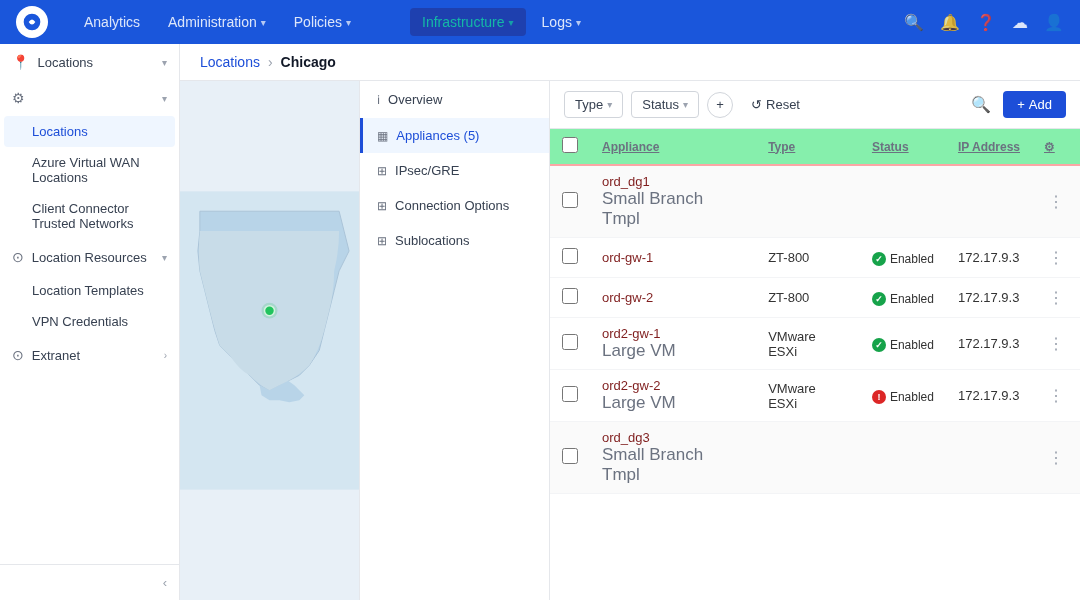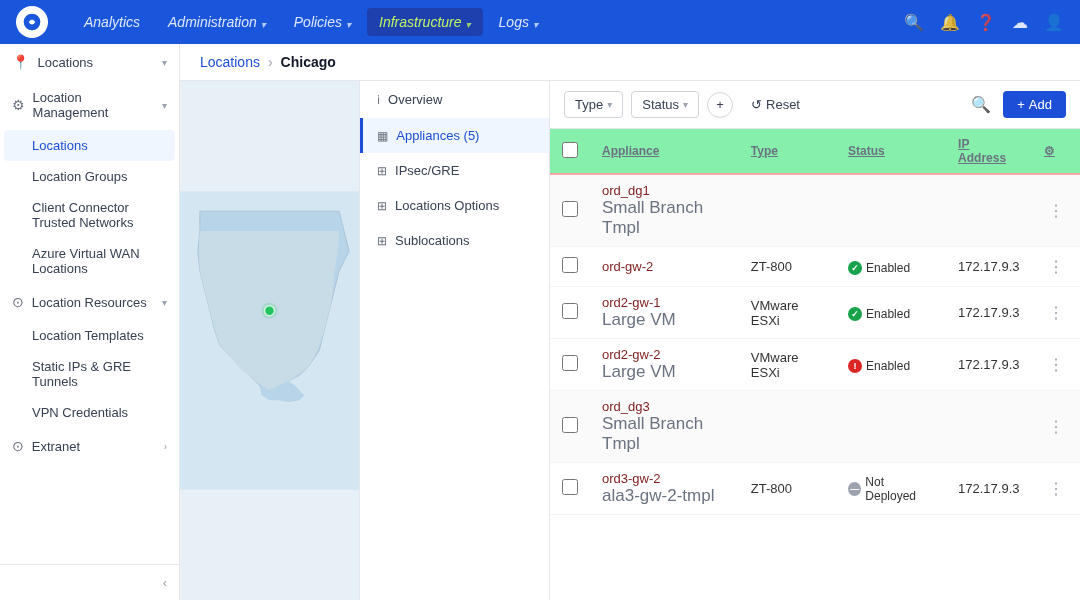--- a/index.html
+++ b/index.html
@@ -22,25 +22,24 @@
       display: flex; align-items: center; justify-content: center;
       flex-shrink: 0;
     }
     .nav-logo svg { width: 20px; height: 20px; }
     .nav-items { display: flex; gap: 4px; flex: 1; align-items: center; }
     .nav-item {
       color: rgba(255,255,255,0.85);
       padding: 6px 12px;
       border-radius: 4px;
       cursor: pointer;
-      display: flex; align-items: flex-end; gap: 4px;
+      display: flex; align-items: center; gap: 4px;
       font-size: 14px;
-      font-style: italic;
-    }
-    .nav-item.active { background: #1e40af; color: #bef264; font-weight: 500; }
+    }
+    .nav-item.active { background: #1e40af; color: #14b8a6; font-weight: 500; margin-left: 43px; }
     .nav-item .chevron { font-size: 10px; opacity: 0.8; }
     .nav-right { display: flex; gap: 16px; align-items: center; }
     .nav-icon { color: rgba(255,255,255,0.85); cursor: pointer; font-size: 16px; }
 
     
     .layout { display: flex; height: calc(600px - 44px); }
 
     
     .sidebar {
       width: 180px;
@@ -273,35 +272,32 @@
   <aside class="sidebar">
 
     <div class="sidebar-section-header">
       <span class="icon">📍</span>
       <span>Locations</span>
       <span class="chevron">▾</span>
     </div>
 
     <div class="sidebar-section-header">
       <span class="icon">⚙</span>
-      <span>Location Management</span>
       <span class="chevron">▾</span>
     </div>
     <div class="sidebar-item active">Locations</div>
-    <div class="sidebar-item">Location Groups</div>
+    <div class="sidebar-item">Azure Virtual WAN Locations</div>
     <div class="sidebar-item">Client Connector Trusted Networks</div>
-    <div class="sidebar-item">Azure Virtual WAN Locations</div>
 
     <div class="sidebar-section-header">
       <span class="icon">⊙</span>
       <span>Location Resources</span>
       <span class="chevron">▾</span>
     </div>
     <div class="sidebar-item">Location Templates</div>
-    <div class="sidebar-item">Static IPs &amp; GRE Tunnels</div>
     <div class="sidebar-item">VPN Credentials</div>
 
     <div class="sidebar-section-header">
       <span class="icon">⊙</span>
       <span>Extranet</span>
       <span class="chevron">›</span>
     </div>
 
     <div class="sidebar-collapse-btn">
       <span>‹</span>
@@ -344,21 +340,21 @@
           <div class="side-nav-item active">
             <span class="nav-icon-small">▦</span>
             <span>Appliances (5)</span>
           </div>
           <div class="side-nav-item">
             <span class="nav-icon-small">⊞</span>
             <span>IPsec/GRE</span>
           </div>
           <div class="side-nav-item">
             <span class="nav-icon-small">⊞</span>
-            <span>Locations Options</span>
+            <span>Connection Options</span>
           </div>
           <div class="side-nav-item">
             <span class="nav-icon-small">⊞</span>
             <span>Sublocations</span>
           </div>
         </div>
 
         <div class="table-panel">
 
           <div class="table-toolbar">
@@ -402,20 +398,33 @@
             <tr class="group-row">
                   <td><input type="checkbox" class="row-checkbox" style=""></td>
                   <td><span class="appliance-name">ord_dg1</span><div class="appliance-tmpl">Small Branch Tmpl</div></td>
                   <td></td>
                   <td></td>
                   <td></td>
                   <td><button class="more-btn">⋮</button></td>
                 </tr>
                 <tr>
                   <td><input type="checkbox" class="row-checkbox" style=""></td>
+                  <td><span class="appliance-name">ord-gw-1</span></td>
+                  <td>
+                    <div>ZT-800</div>
+                  </td>
+                  <td><span class="status-badge">
+                      <span class="status-dot status-enabled">✓</span>
+                      <span>Enabled</span>
+                    </span></td>
+                  <td>172.17.9.3</td>
+                  <td><button class="more-btn">⋮</button></td>
+                </tr>
+                <tr>
+                  <td><input type="checkbox" class="row-checkbox" style=""></td>
                   <td><span class="appliance-name">ord-gw-2</span></td>
                   <td>
                     <div>ZT-800</div>
                   </td>
                   <td><span class="status-badge">
                       <span class="status-dot status-enabled">✓</span>
                       <span>Enabled</span>
                     </span></td>
                   <td>172.17.9.3</td>
                   <td><button class="more-btn">⋮</button></td>
@@ -447,33 +456,20 @@
                   <td><button class="more-btn">⋮</button></td>
                 </tr>
                 <tr class="group-row">
                   <td><input type="checkbox" class="row-checkbox" style=""></td>
                   <td><span class="appliance-name">ord_dg3</span><div class="appliance-tmpl">Small Branch Tmpl</div></td>
                   <td></td>
                   <td></td>
                   <td></td>
                   <td><button class="more-btn">⋮</button></td>
                 </tr>
-                <tr>
-                  <td><input type="checkbox" class="row-checkbox" style=""></td>
-                  <td><span class="appliance-name">ord3-gw-2</span><div class="appliance-tmpl">ala3-gw-2-tmpl</div></td>
-                  <td>
-                    <div>ZT-800</div>
-                  </td>
-                  <td><span class="status-badge">
-                      <span class="status-dot status-notdeployed">—</span>
-                      <span>Not Deployed</span>
-                    </span></td>
-                  <td>172.17.9.3</td>
-                  <td><button class="more-btn">⋮</button></td>
-                </tr>
               </tbody>
           </table>
 
         </div>
       </div>
     </div>
   </div>
 </div>
 
 </body></html>

